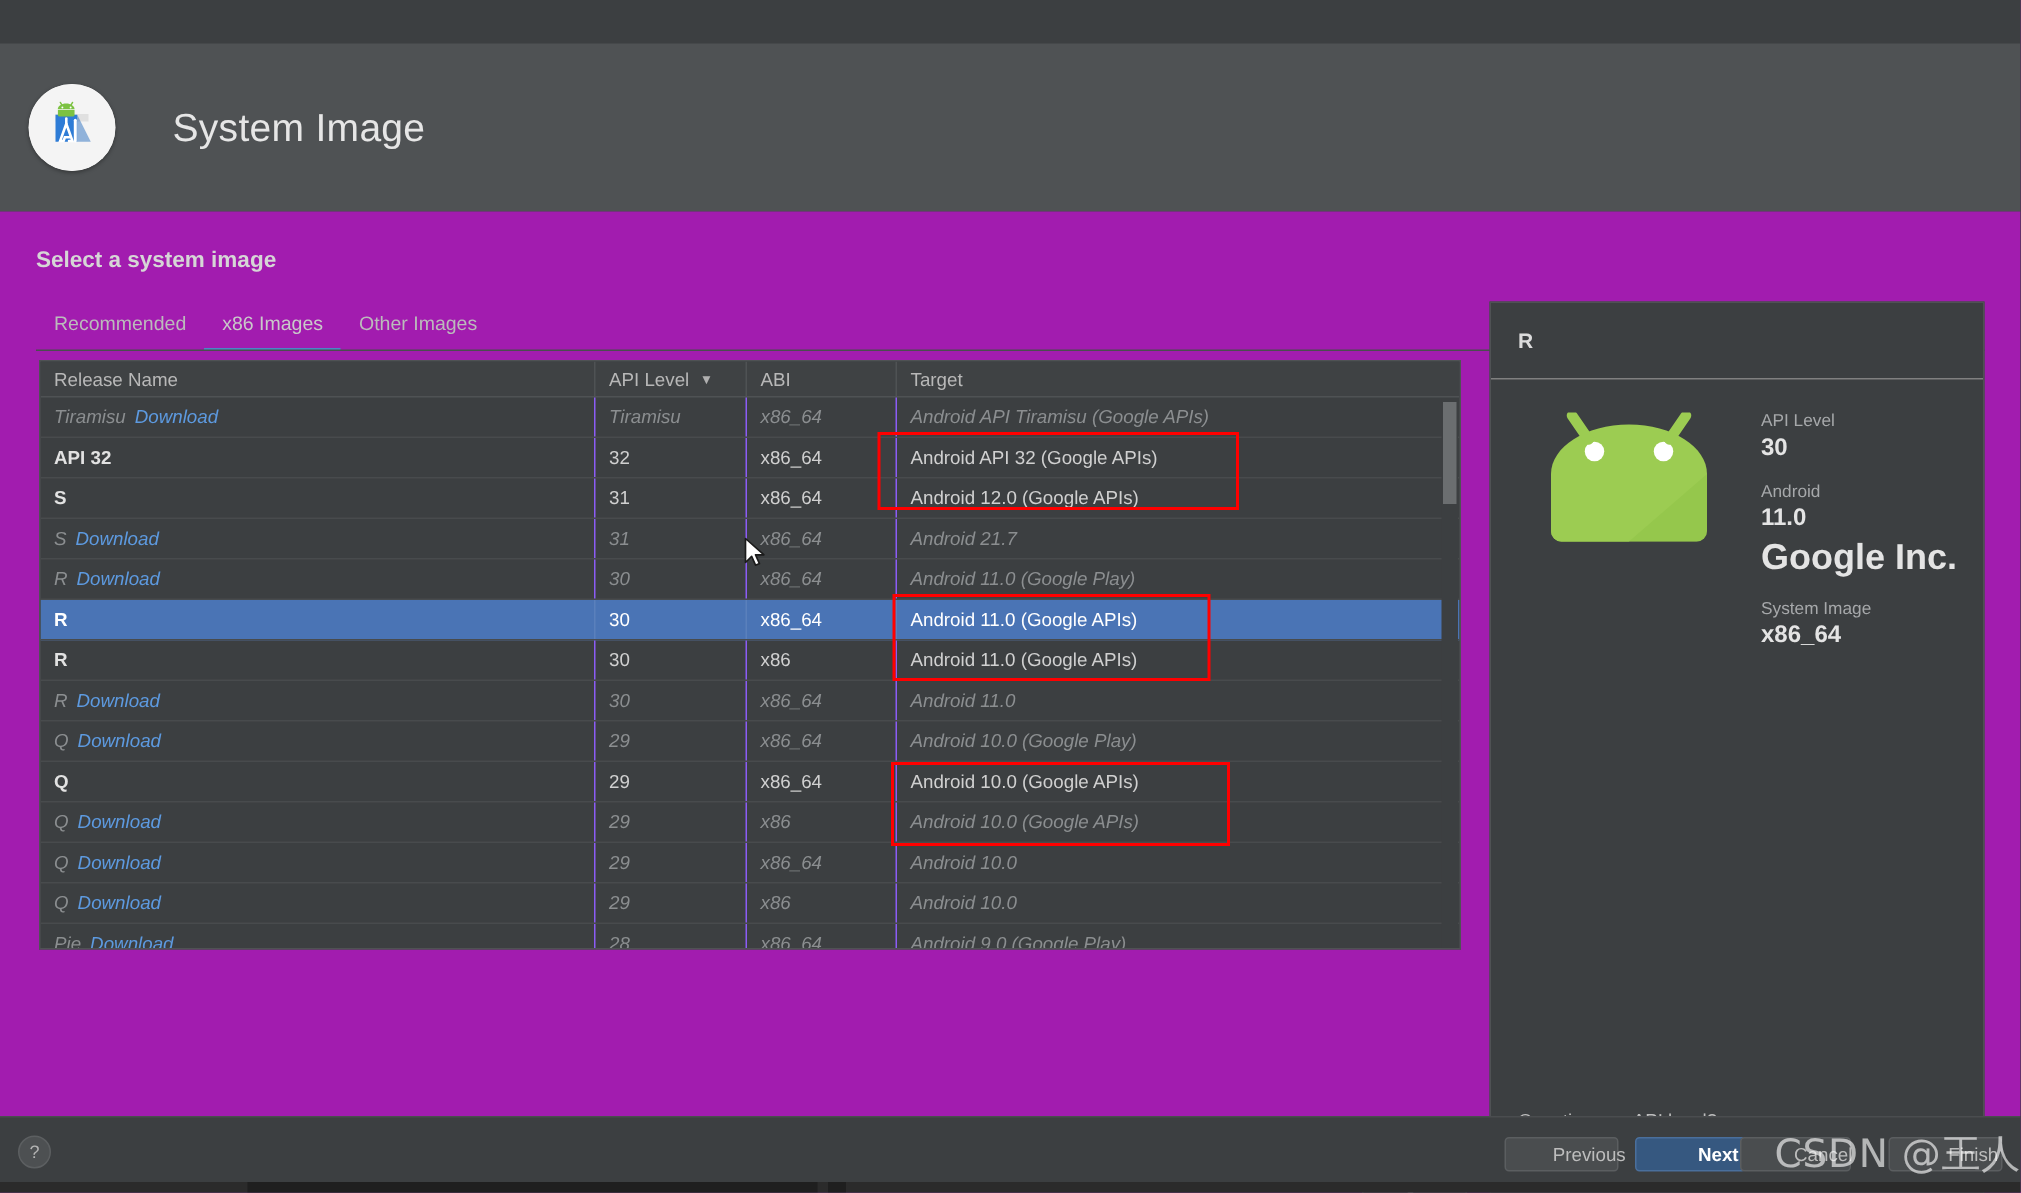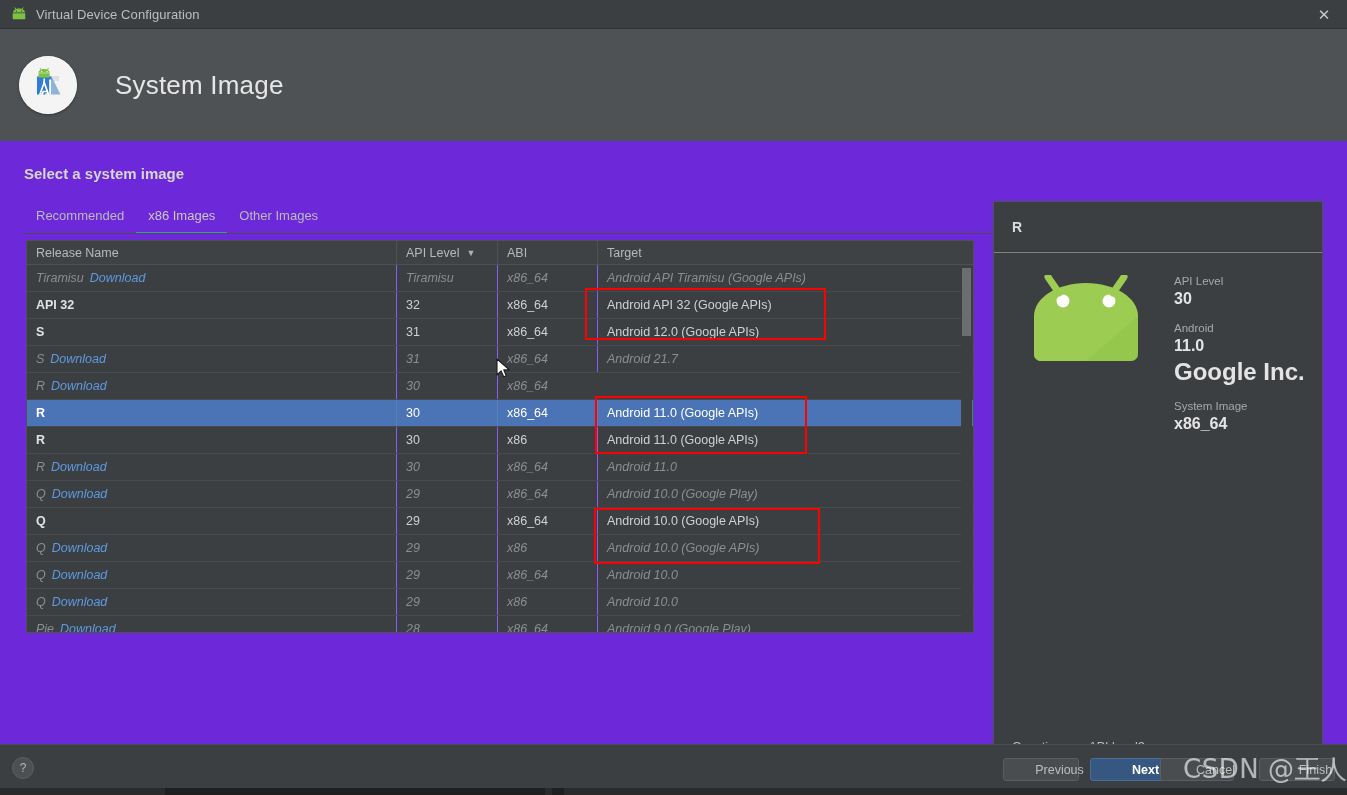--- a/index.html
+++ b/index.html
@@ -34,21 +34,21 @@
     width: 58px; height: 58px; margin-left: 19px; border-radius: 50%;
     background: #f2f2f2; position: relative; overflow: hidden;
     box-shadow: 0 1px 3px rgba(0,0,0,.35);
   }
   .banner-title {
     margin-left: 38px; font-size: 26px; color: #e6e6e6; font-weight: 400;
     letter-spacing: .2px;
   }
 
   
-  .body { position: absolute; left: 0; top: 141px; width: 1347px; height: 603px; background: #6d28d9; }
+  .body { position: absolute; left: 0; top: 141px; width: 1347px; height: 603px; background: #a21caf; }
   .section-title {
     position: absolute; left: 24px; top: 24px;
     font-size: 15px; font-weight: bold; color: #d6d6d6;
   }
 
   
   .tabs { position: absolute; left: 24px; top: 63px; display: flex; }
   .tab {
     font-size: 13px; color: #bbbbbb; padding: 4px 12px 9px 12px;
     border-bottom: 2px solid transparent; white-space: nowrap;
@@ -166,33 +166,20 @@
   }
 
   
   .cursor { position: absolute; left: 496px; top: 358px; pointer-events: none; }
 </style>
 </head>
 <body>
 
 <div id="app">
 
-  <div class="titlebar">
-    <div class="tb-icon">
-      <svg width="18" height="14" viewBox="0 0 18 14">
-        <path d="M3.2 6.2h11.6c.25 0 .45.2.45.45v5.1c0 .25-.2.45-.45.45H3.2a.45.45 0 0 1-.45-.45v-5.1c0-.25.2-.45.45-.45z" fill="#7cc242"></path>
-        <path d="M3 5.6c0-2.3 2.7-4.1 6-4.1s6 1.8 6 4.1H3z" fill="#7cc242"></path>
-        <circle cx="6.3" cy="4.1" r=".62" fill="#3c3f41"></circle>
-        <circle cx="11.7" cy="4.1" r=".62" fill="#3c3f41"></circle>
-        <path d="M4.9.8l1.3 1.8M13.1.8l-1.3 1.8" stroke="#7cc242" stroke-width="1" fill="none" stroke-linecap="round"></path>
-      </svg>
-    </div>
-    <div class="tb-title">Virtual Device Configuration</div>
-    <div class="tb-close">✕</div>
-  </div>
 
   <div class="banner">
     <div class="banner-logo">
       <svg width="58" height="58" viewBox="0 0 58 58">
         <circle cx="29" cy="29" r="29" fill="#f4f4f4"></circle>
         <path d="M18 20h22v5H18z" fill="#cfcfcf" opacity=".55"></path>
         <path d="M18 20.5h14.5v18H18z" fill="#2e7cd6"></path>
         <path d="M32.5 20.5l9 18h-9z" fill="#2b6fc0" opacity=".5"></path>
         <path d="M19.5 16.8c0-2.1 2.5-3.8 5.6-3.8s5.6 1.7 5.6 3.8H19.5z" fill="#7cc242"></path>
         <path d="M19.6 17.3h11.1v3.4a.9.9 0 0 1-.9.9h-9.3a.9.9 0 0 1-.9-.9z" fill="#7cc242"></path>
@@ -259,20 +246,21 @@
             <div class="td col-abi dim">x86_64</div>
             <div class="td col-target dim">Android 21.7</div>
           </div>
           <div class="tr">
             <div class="td col-release dim">
               <span class="dl-name">R</span>
               <span class="dl-link">Download</span>
             </div>
             <div class="td col-api dim">30</div>
             <div class="td col-abi dim">x86_64</div>
+            <div class="td col-target dim">Android 11.0 (Google Play)</div>
           </div>
           <div class="tr sel">
             <div class="td col-release bold">R</div>
             <div class="td col-api">30</div>
             <div class="td col-abi">x86_64</div>
             <div class="td col-target">Android 11.0 (Google APIs)</div>
           </div>
           <div class="tr">
             <div class="td col-release bold">R</div>
             <div class="td col-api">30</div>

